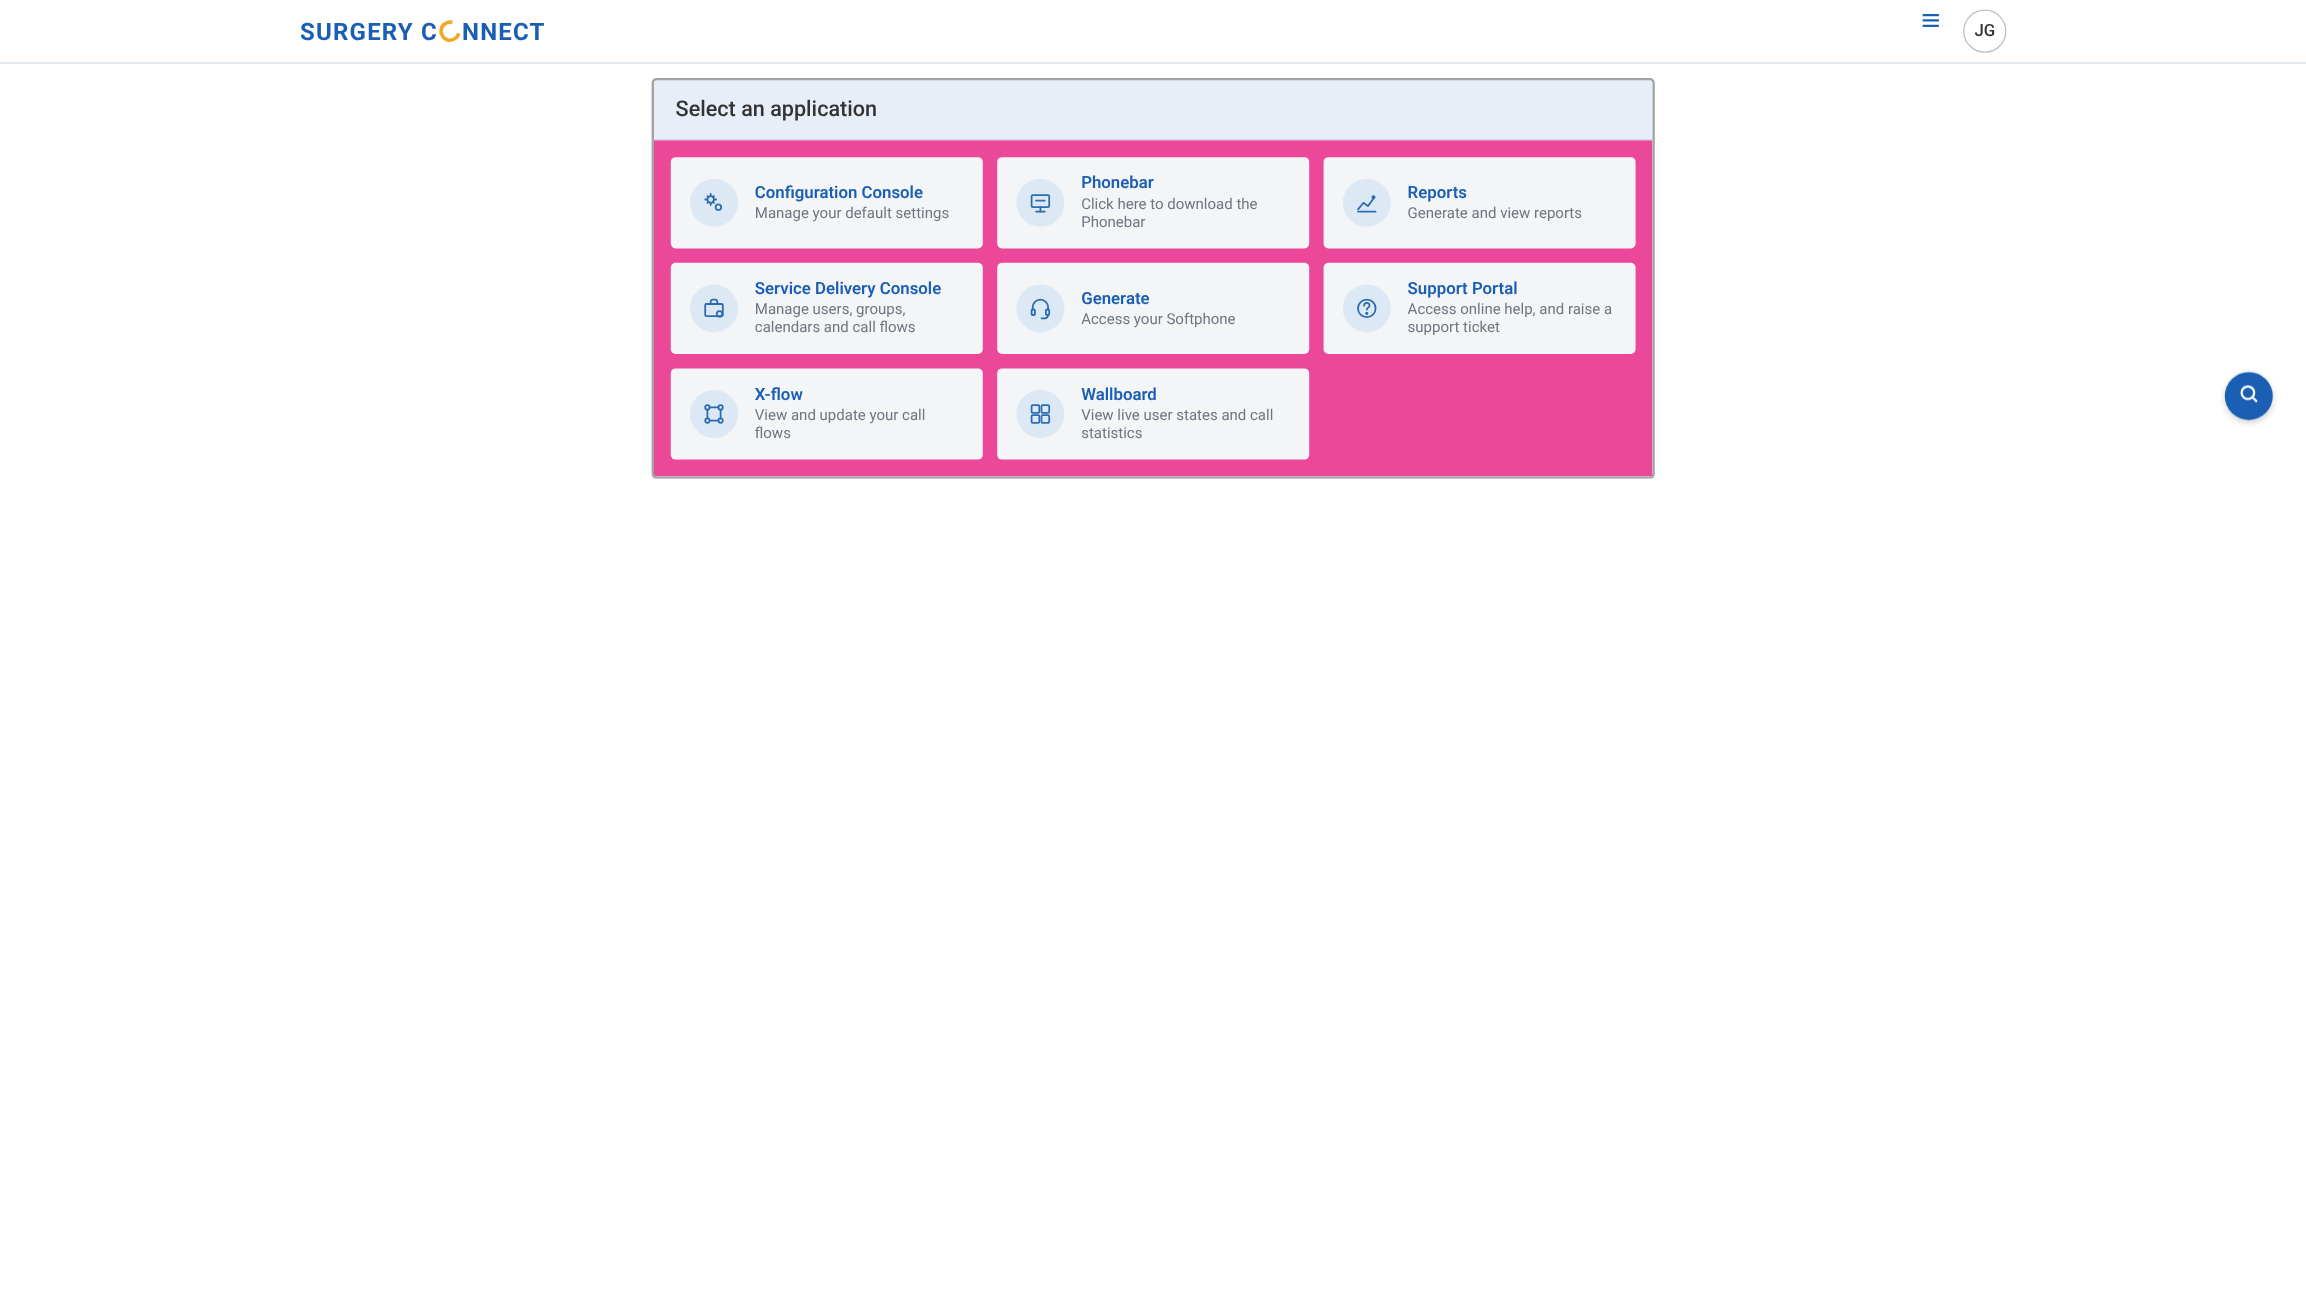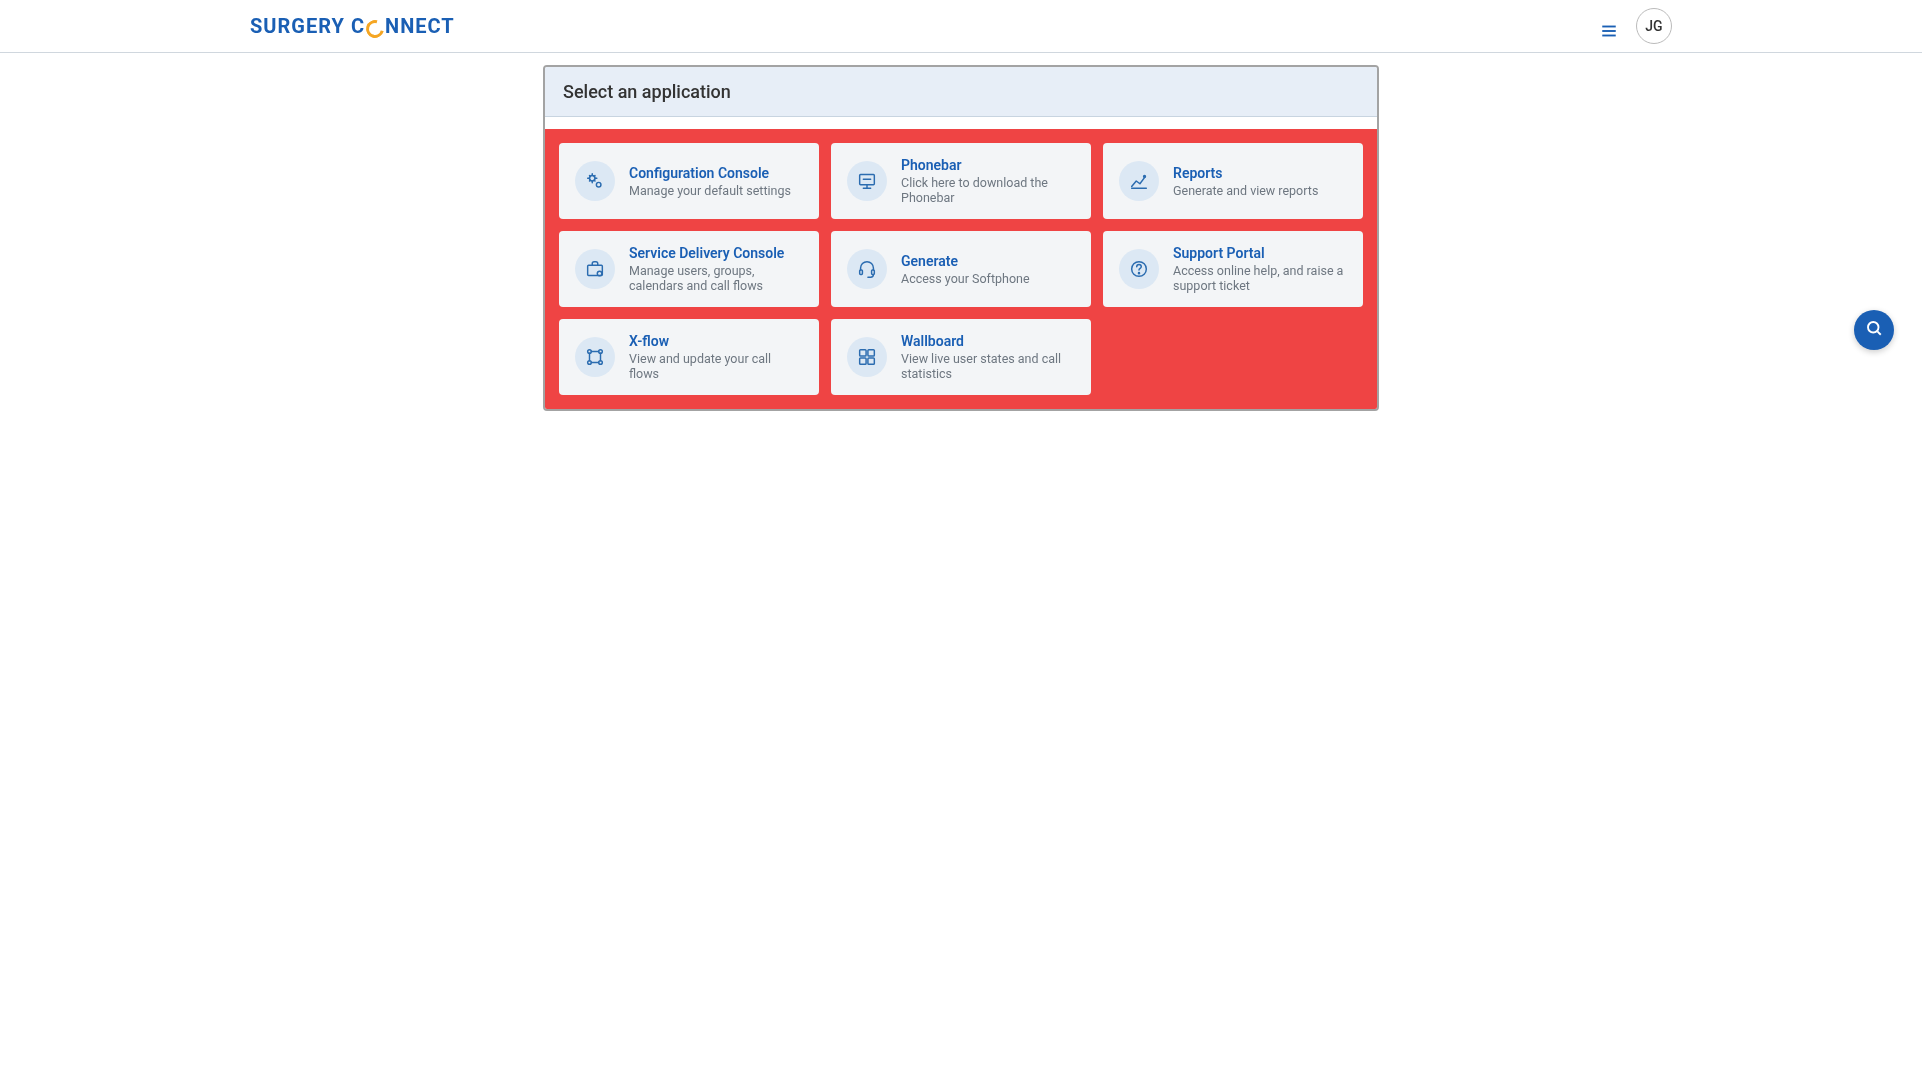--- a/index.html
+++ b/index.html
@@ -10,40 +10,40 @@
   }
   .header {
     display: flex;
     align-items: center;
     justify-content: space-between;
     padding: 8px 250px;
     border-bottom: 1px solid #d0d7de;
   }
   .logo {
     display: flex;
-    align-items: flex-end;
+    align-items: center;
     font-weight: 700;
     font-size: 20px;
     letter-spacing: 1px;
     color: #1a5fb4;
   }
   .logo .c-letter {
     display: inline-flex;
     align-items: center;
     justify-content: center;
     width: 18px; height: 18px;
     border: 3px solid #f5a623;
     border-right-color: transparent;
     border-radius: 50%;
     margin: 0 1px;
     transform: rotate(-30deg);
   }
   .header-right {
     display: flex;
-    align-items: flex-end;
+    align-items: flex-start;
     gap: 18px;
   }
   .menu-icon {
     color: #1a5fb4;
     cursor: pointer;
   }
   .avatar {
     width: 36px; height: 36px;
     border-radius: 50%;
     border: 1px solid #bbb;
@@ -69,22 +69,21 @@
     font-size: 18px;
     font-weight: 500;
     color: #333;
     border-bottom: 1px solid #c8d4e0;
   }
   .grid {
     display: grid;
     grid-template-columns: repeat(3, 1fr);
     gap: 12px;
     padding: 14px;
-    background: #ef4444;
-    margin-top: 12px;
+    background: #ec4899;
   }
   .card {
     background: #f3f5f7;
     border-radius: 4px;
     padding: 14px 16px;
     display: flex;
     align-items: center;
     gap: 14px;
     cursor: pointer;
   }

